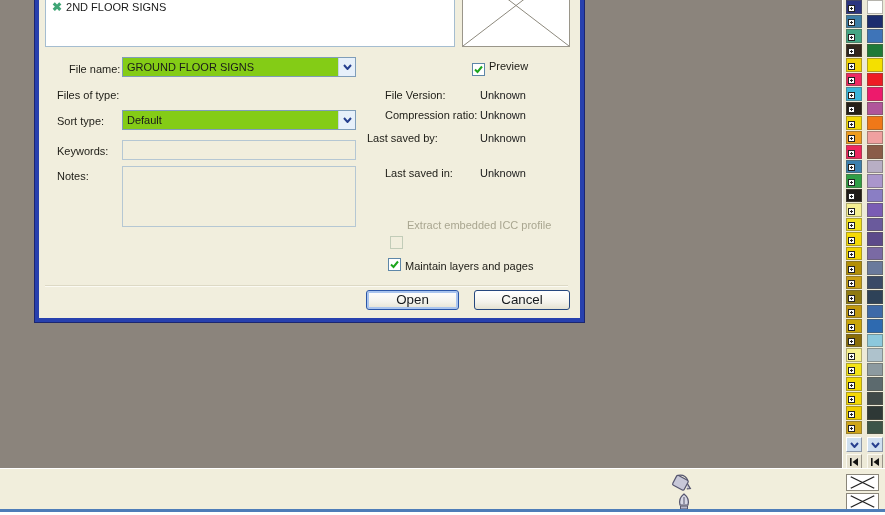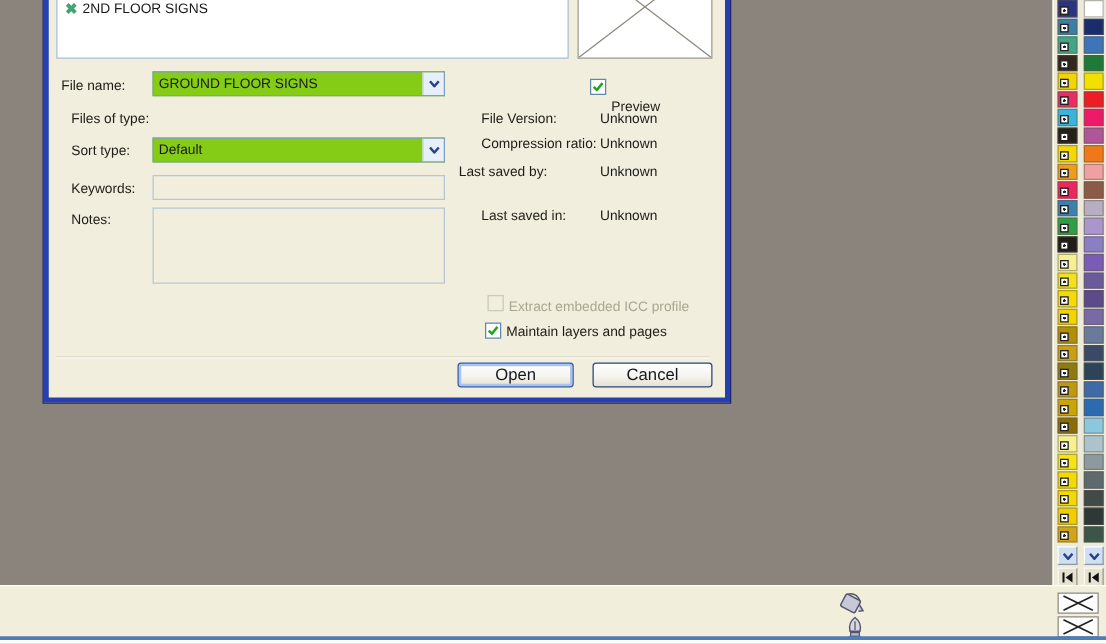--- a/index.html
+++ b/index.html
@@ -87,21 +87,21 @@
         </div>
       </div>
 
       <div class="previewpane">
         <svg viewBox="0 0 108 83" preserveAspectRatio="none">
           <line x1="0" y1="0" x2="108" y2="83" stroke="#8a867a" stroke-width="1"></line>
           <line x1="108" y1="0" x2="0" y2="83" stroke="#8a867a" stroke-width="1"></line>
         </svg>
       </div>
 
-      <div class="lbl" style="left:10px; top:99px;">File name:</div>
+      <div class="lbl" style="left:30px; top:99px;">File name:</div>
       <div class="lbl" style="left:18px; top:125px;">Files of type:</div>
       <div class="lbl" style="left:18px; top:151px;">Sort type:</div>
       <div class="lbl" style="left:18px; top:181px;">Keywords:</div>
       <div class="lbl" style="left:18px; top:206px;text-align:right;">Notes:</div>
 
       <div class="combo" style="left:83px; top:93px; width:234px;">
         <span class="val">GROUND FLOOR SIGNS</span>
         <span class="arrow">
           <svg viewBox="0 0 9 6">
               <polyline points="1,1 4.5,5 8,1" fill="none" stroke="#27408f" stroke-width="2"></polyline>
@@ -118,35 +118,35 @@
       </div>
 
       <div class="txt-disabled" style="left:83px; top:176px; width:234px; height:20px;"></div>
       <div class="txt-disabled" style="left:83px; top:202px; width:234px; height:61px;"></div>
 
       <div class="cb checked" style="left:433px; top:99px;">
         <svg viewBox="0 0 9 9">
             <polyline points="1,4.5 3.5,7 8,1.5" fill="none" stroke="#1da51d" stroke-width="2"></polyline>
           </svg>
       </div>
-      <div class="lbl" style="left:450px; top:116px;">Preview</div>
+      <div class="lbl" style="left:450px; top:96px;">Preview</div>
 
       <div class="lbl" style="left:346px; top:125px;">File Version:</div>
       <div class="inforow-val" style="top:125px;">Unknown</div>
       <div class="lbl" style="left:346px; top:145px;">Compression ratio:</div>
       <div class="inforow-val" style="top:145px;">Unknown</div>
       <div class="lbl" style="left:328px; top:168px;">Last saved by:</div>
       <div class="inforow-val" style="top:168px;">Unknown</div>
       <div class="lbl" style="left:346px; top:203px;">Last saved in:</div>
       <div class="inforow-val" style="top:203px;">Unknown</div>
 
       <div class="cb disabled" style="left:351px; top:272px;">
         
       </div>
-      <div class="lbl grayed" style="left:368px; top:276px;">Extract embedded ICC profile</div>
+      <div class="lbl grayed" style="left:368px; top:255px;">Extract embedded ICC profile</div>
 
       <div class="cb checked" style="left:349px; top:294px;">
         <svg viewBox="0 0 9 9">
             <polyline points="1,4.5 3.5,7 8,1.5" fill="none" stroke="#1da51d" stroke-width="2"></polyline>
           </svg>
       </div>
       <div class="lbl" style="left:366px; top:296px;">Maintain layers and pages</div>
 
       <div class="sep"></div>
 

